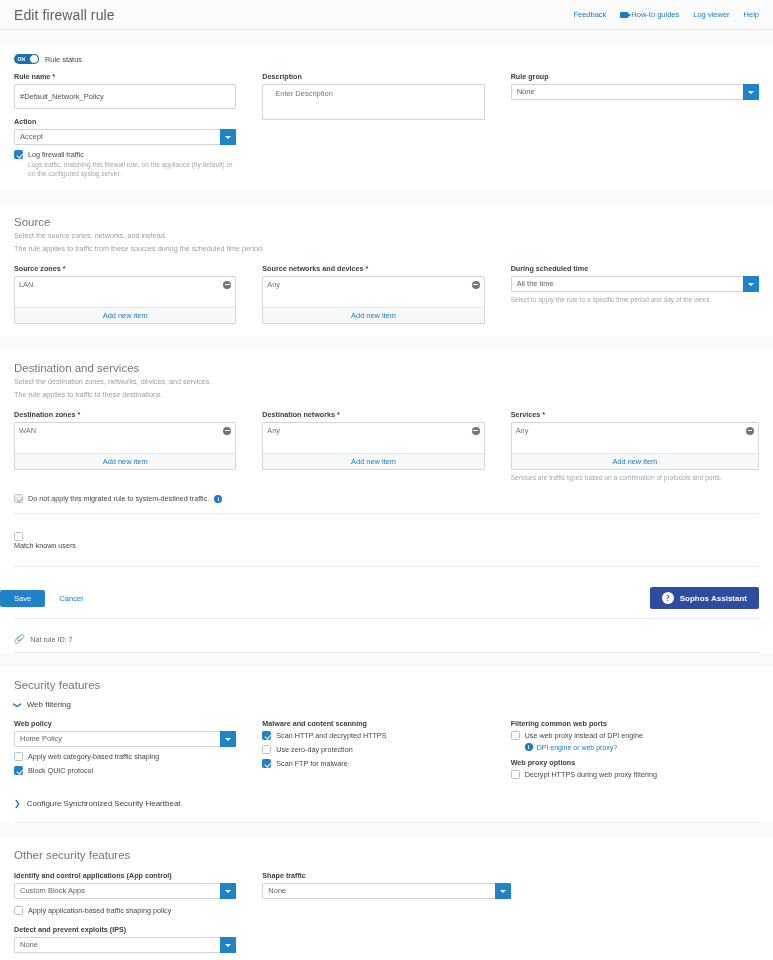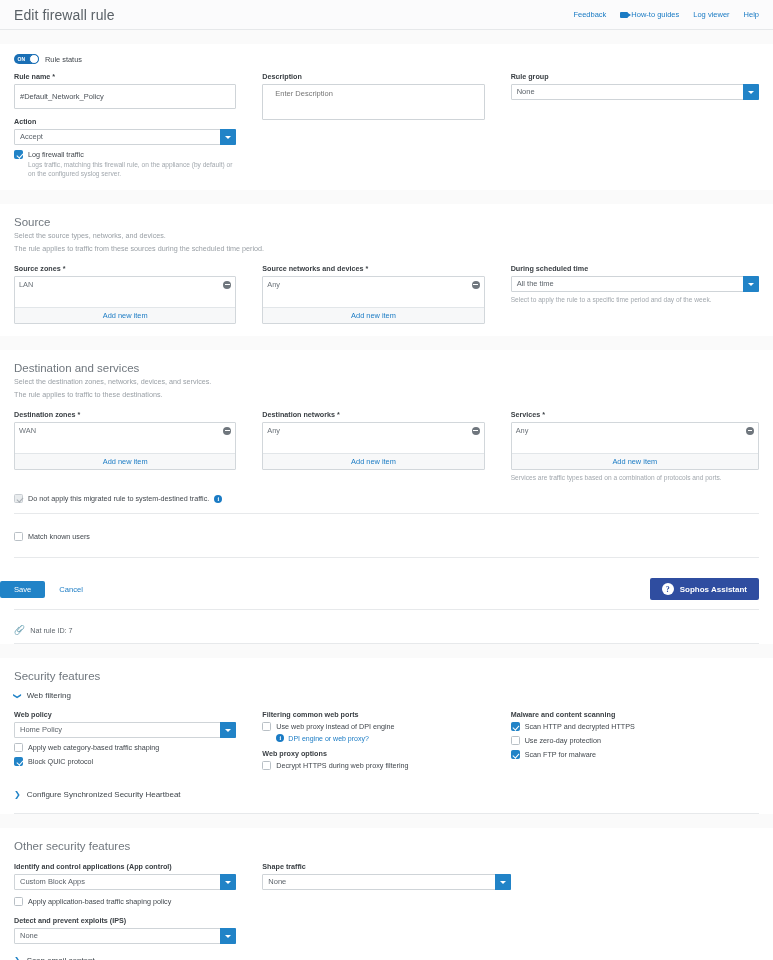--- a/index.html
+++ b/index.html
@@ -217,21 +217,21 @@
             </div>
         </div>
       </div>
     </div>
   </div>
 
   <div class="gap"></div>
 
   <div class="band" style="padding-bottom:12px;">
     <div class="sec-title">Source</div>
-    <div class="sec-sub">Select the source types, networks, and devices.</div>
+    <div class="sec-sub">Select the source zones, networks, and instead.</div>
     <div class="sec-sub">The rule applies to traffic from these sources during the scheduled time period.</div>
 
     <div class="row" style="margin-top:10px;">
       <div class="col">
         <label class="fld-label">Source zones *</label>
         <div class="listbox">
           <div class="items">
             <div class="lb-item">
               <span>LAN</span>
               <span class="minus"></span>
@@ -320,21 +320,21 @@
       <span class="cb dis on"></span>
       <span class="cb-label" style="margin-right:5px;">Do not apply this migrated rule to system-destined traffic.</span>
       <span class="infoi">i</span>
     </div>
   </div>
 
   <div class="sep"></div>
   <div class="gap white" style="height:18px;"></div>
 
   <div class="band" style="padding-bottom:16px;">
-    <div class="cbrow" style="margin-top:0;">
+    <div class="cbrow" style="margin-top:0;flex-direction:column;">
       <span class="cb"></span>
       <span class="cb-label">Match known users</span>
     </div>
   </div>
 
   <div class="sep"></div>
   <div class="gap white" style="height:12px;"></div>
 
   <div class="btnbar">
     <div style="display:flex; align-items:center;">
@@ -379,51 +379,51 @@
           <span class="cb"></span>
           <span class="cb-label">Apply web category-based traffic shaping</span>
         </div>
         <div class="cbrow">
           <span class="cb on"></span>
           <span class="cb-label">Block QUIC protocol</span>
         </div>
       </div>
 
       <div class="col">
+        <span class="grp-label">Malware and content scanning</span>
+        <div class="cbrow" style="margin-top:3px;">
+          <span class="cb on"></span>
+          <span class="cb-label">Scan HTTP and decrypted HTTPS</span>
+        </div>
+        <div class="cbrow">
+          <span class="cb"></span>
+          <span class="cb-label">Use zero-day protection</span>
+        </div>
+        <div class="cbrow">
+          <span class="cb on"></span>
+          <span class="cb-label">Scan FTP for malware</span>
+        </div>
+      </div>
+
+      <div class="col">
         <span class="grp-label">Filtering common web ports</span>
         <div class="cbrow" style="margin-top:3px;">
           <span class="cb"></span>
           <span class="cb-label">Use web proxy instead of DPI engine</span>
         </div>
         <div class="linkline">
           <span class="infoi">i</span>
           <a>DPI engine or web proxy?</a>
         </div>
         <span class="grp-label" style="margin-top:7px;">Web proxy options</span>
         <div class="cbrow" style="margin-top:3px;">
           <span class="cb"></span>
           <span class="cb-label">Decrypt HTTPS during web proxy filtering</span>
         </div>
       </div>
-
-      <div class="col">
-        <span class="grp-label">Malware and content scanning</span>
-        <div class="cbrow" style="margin-top:3px;">
-          <span class="cb on"></span>
-          <span class="cb-label">Scan HTTP and decrypted HTTPS</span>
-        </div>
-        <div class="cbrow">
-          <span class="cb"></span>
-          <span class="cb-label">Use zero-day protection</span>
-        </div>
-        <div class="cbrow">
-          <span class="cb on"></span>
-          <span class="cb-label">Scan FTP for malware</span>
-        </div>
-      </div>
     </div>
 
     <div class="collapse-hdr" style="padding-top:20px;">
       <span class="chev">❯</span>
       <span>Configure Synchronized Security Heartbeat</span>
     </div>
   </div>
 
   <div class="sep"></div>
   <div class="gap"></div>

